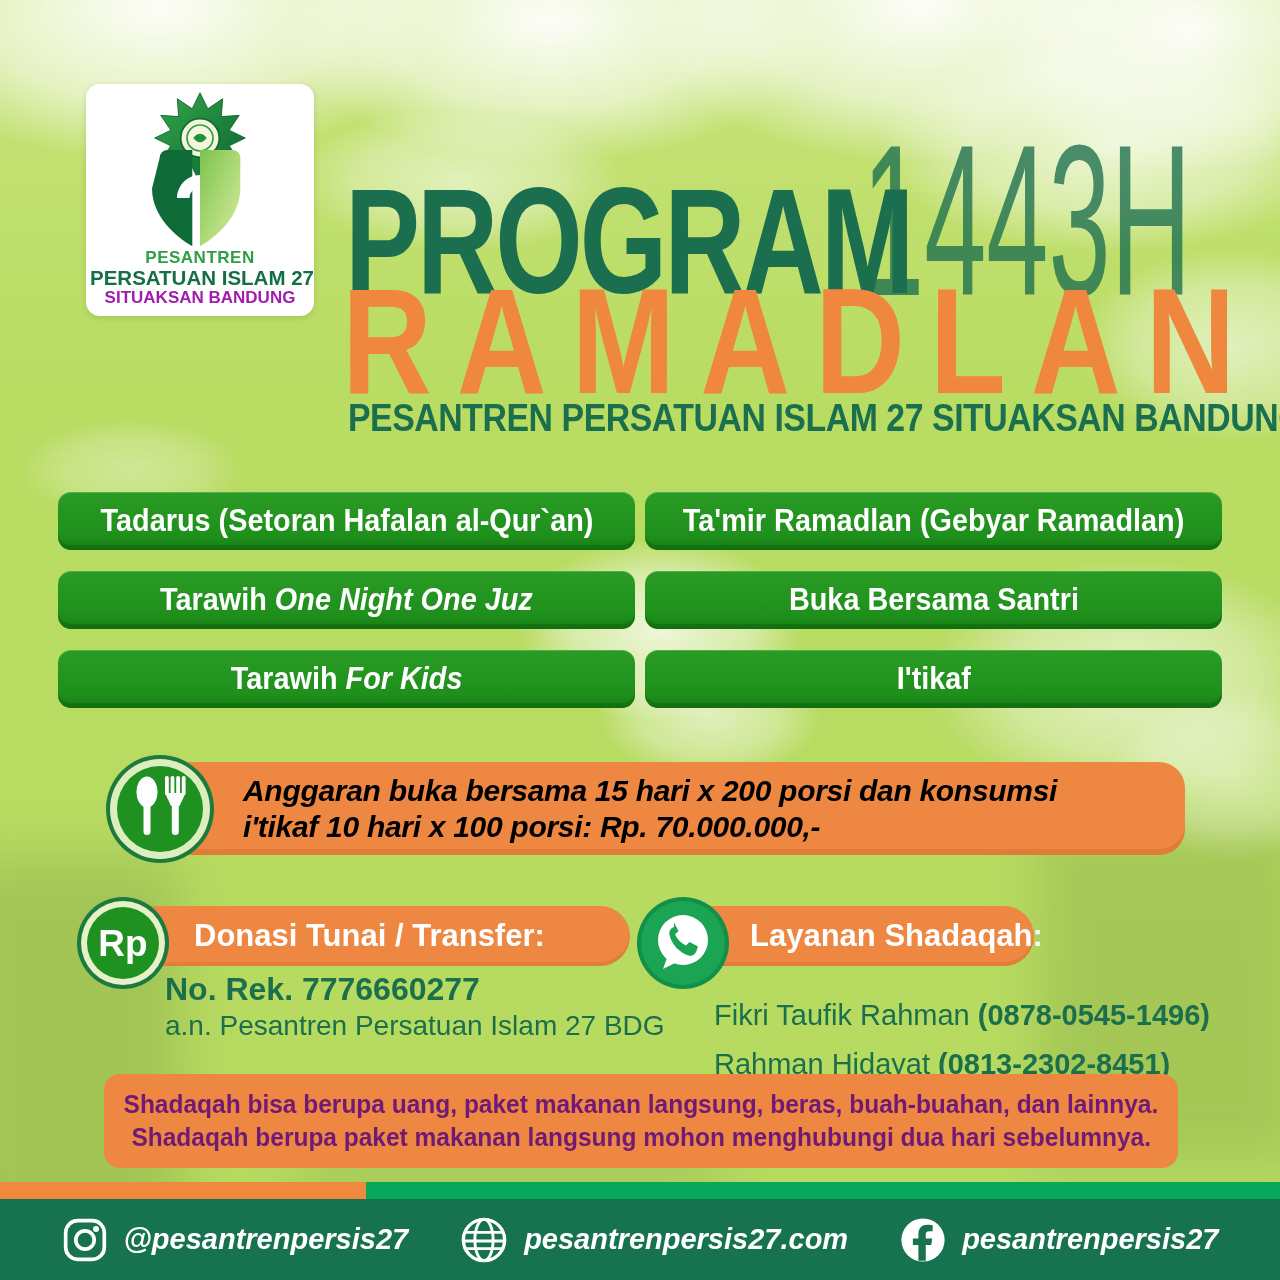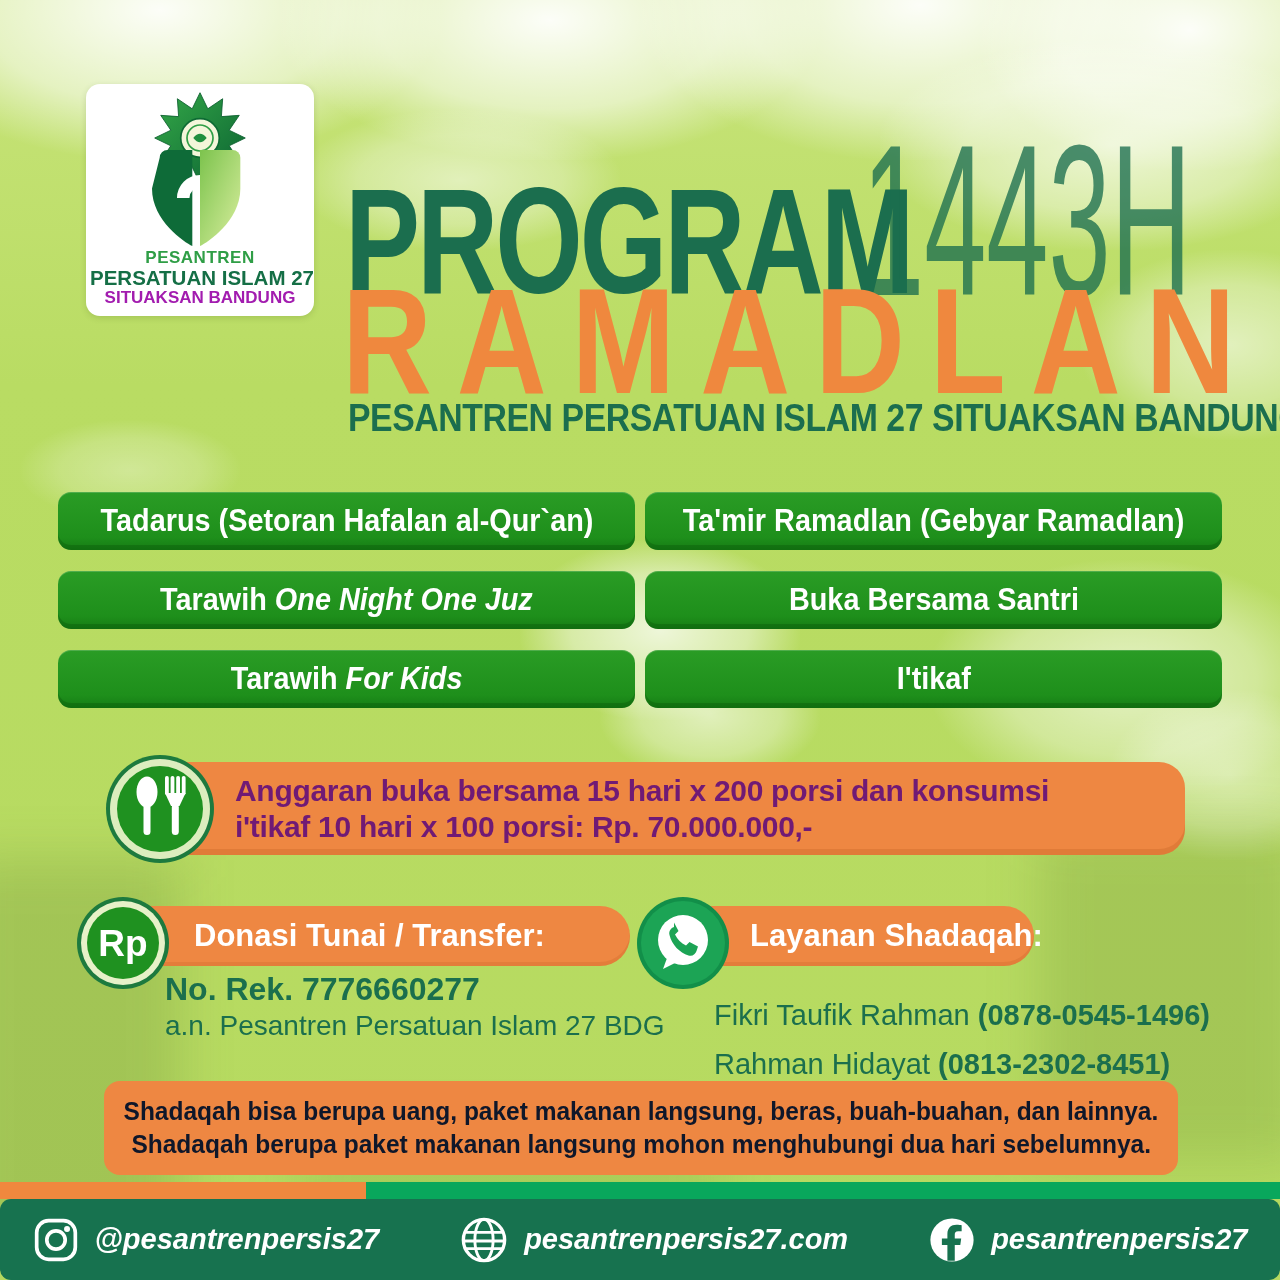--- a/index.html
+++ b/index.html
@@ -39,22 +39,22 @@
   .pbtn{height:58px;border-radius:13px;display:flex;align-items:center;justify-content:center;
         background:linear-gradient(180deg,#2a9c25 0%,#1e8f1b 78%,#167c14 100%);
         box-shadow:inset 0 -5px 0 rgba(0,60,0,.22), inset 0 1px 0 rgba(255,255,255,.18);
         color:#fff;font-weight:bold;font-size:31px;white-space:nowrap;}
   .pbtn .lbl{display:inline-block;transform:scaleX(.93);}
   .pbtn i{font-style:italic;}
 
   
   #budget-banner{left:147px;top:762px;width:1038px;height:93px;background:#ee8742;
                  border-radius:26px;box-shadow:inset 0 -6px 0 rgba(150,60,0,.15);}
-  #budget-text{position:absolute;left:88px;top:11px;color:#701a75;font-weight:bold;font-size:30px;
-               line-height:36px;letter-spacing:-.3px;white-space:nowrap;}
+  #budget-text{position:absolute;left:96px;top:11px;color:#000000;font-weight:bold;font-size:30px;
+               line-height:36px;letter-spacing:-.3px;white-space:nowrap;font-style:italic;}
   #budget-icon{left:104px;top:753px;width:112px;height:112px;}
 
   
   .pill{position:absolute;height:60px;background:#ee8742;border-radius:30px;
         color:#fff;font-weight:bold;font-size:31px;line-height:60px;white-space:nowrap;
         box-shadow:inset 0 -4px 0 rgba(150,60,0,.12);}
   #donasi-pill{left:122px;top:906px;width:508px;padding-left:72px;box-sizing:border-box;}
   #wa-pill{left:682px;top:906px;width:352px;padding-left:68px;box-sizing:border-box;}
   .badge{position:absolute;width:94px;height:94px;}
   #rp-icon{left:76px;top:896px;}
@@ -65,28 +65,28 @@
   #bank-info .b2{font-size:32px;font-weight:bold;line-height:38px;}
   #bank-info .b3{font-size:28px;font-weight:400;line-height:36px;}
 
   #contacts{left:714px;top:974px;color:#1b6f4d;white-space:nowrap;margin-top:17px;}
   .contact-line{font-size:29px;line-height:49px;font-weight:400;}
   .contact-line b{font-weight:bold;}
 
   
   #note-box{left:104px;top:1074px;width:1074px;height:94px;background:#ee8742;border-radius:16px;
             display:flex;flex-direction:column;align-items:center;justify-content:center;
-            color:#0f172a;font-weight:bold;font-size:25px;line-height:33px;white-space:nowrap;margin-top:7px;}
+            color:#701a75;font-weight:bold;font-size:25px;line-height:33px;white-space:nowrap;}
   #note-box .nline{display:inline-block;transform:scaleX(.98);}
 
   
   #strip-orange{left:0;top:1182px;width:366px;height:17px;background:#f0883e;}
   #strip-green{left:366px;top:1182px;width:914px;height:17px;background:#09a75c;}
   #footer-band{left:0;top:1199px;width:1280px;height:81px;background:#17724f;
-               display:flex;align-items:center;justify-content:center;gap:81px;border-radius:11px;}
+               display:flex;align-items:center;justify-content:center;gap:52px;}
   .social{display:flex;align-items:center;gap:16px;color:#fff;
           font-size:29px;font-weight:bold;font-style:italic;white-space:nowrap;}
   .social svg{display:block;}
 </style>
 </head>
 <body>
 
 <div id="poster">
 
   <div class="cloud" style="left:-120px;top:-140px;width:560px;height:300px;"></div>

